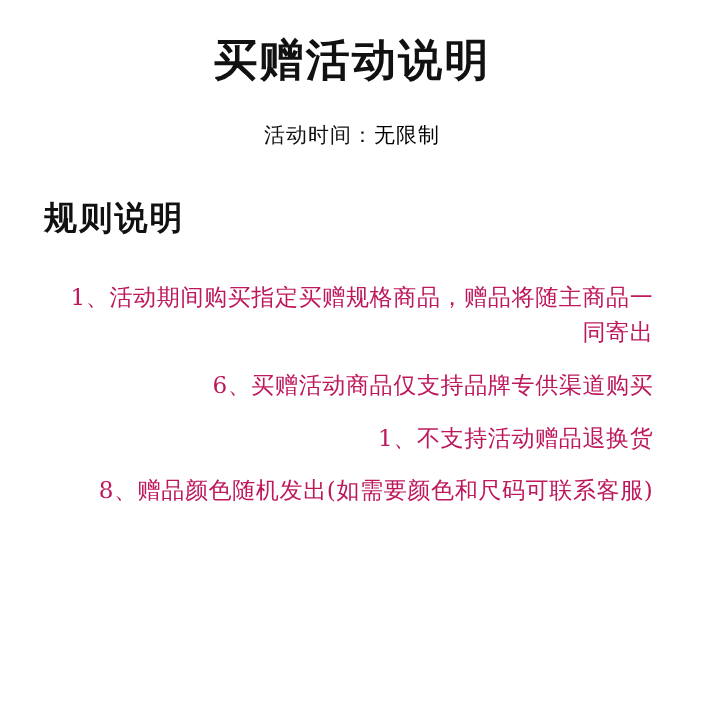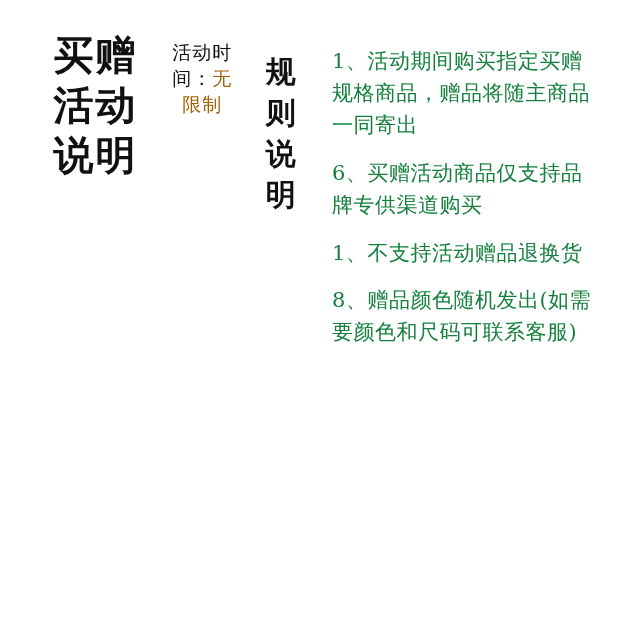--- a/index.html
+++ b/index.html
@@ -13,62 +13,62 @@
     font-family: "DejaVu Serif", "Liberation Serif", serif;
     color: #1a1a1a;
     overflow: hidden;
   }
   .page {
     width: 640px;
     height: 640px;
     box-sizing: border-box;
     padding: 26px 40px 10px 40px;
     display: flex;
-    flex-direction: row;
+    flex-direction: column;
     gap: 16px;
   }
   .main-title {
     text-align: center;
     font-size: 40px;
     font-weight: bold;
     letter-spacing: 2px;
     line-height: 1.25;
     margin: 0;
     padding-top: 4px;
     color: #111111;
   }
   .subtitle-row {
     text-align: center;
     font-size: 19px;
     margin-top: 14px;
     letter-spacing: 1px;
     color: #111111;
   }
   .subtitle-value {
-    color: #a16207;
+    color: #000000;
   }
   .section-title {
-    text-align: center;
+    text-align: left;
     font-size: 30px;
     font-weight: bold;
     letter-spacing: 2px;
     margin-top: 26px;
     color: #111111;
   }
   .rules {
     margin-top: 20px;
     padding: 0 6px 0 6px;
   }
   .rule {
     font-size: 21px;
     line-height: 1.52;
     letter-spacing: 0.5px;
     margin-bottom: 16px;
-    color: #15803d;
-    text-align: left;
+    color: #be185d;
+    text-align: right;
   }
   .rule:last-child {
     margin-bottom: 0;
   }
 </style>
 </head>
 <body>
 
 <div class="page">
 

